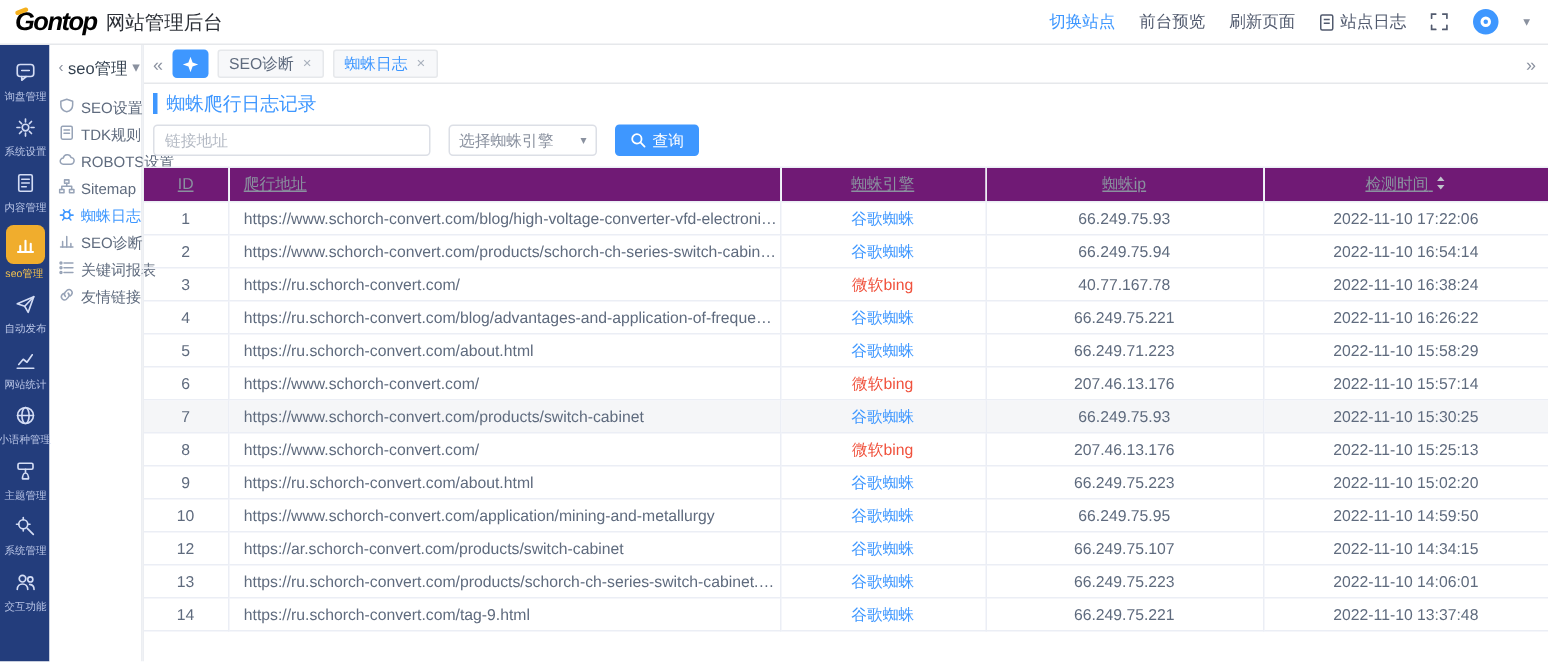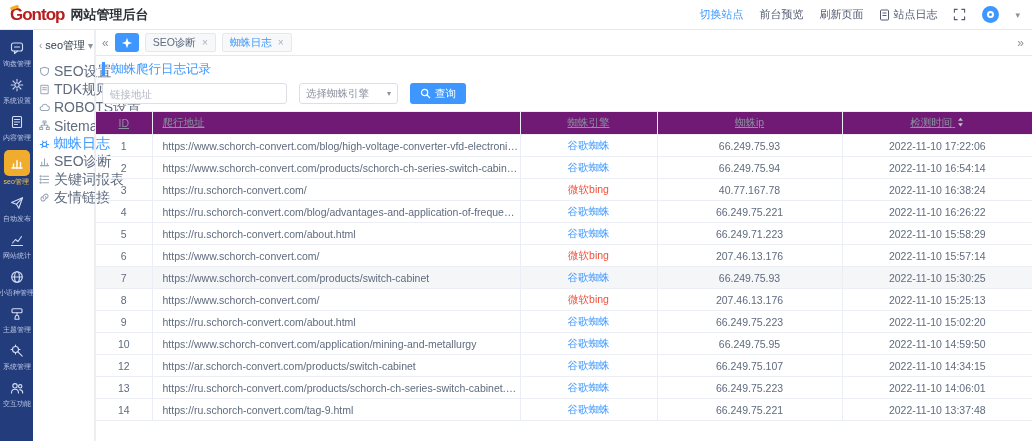--- a/index.html
+++ b/index.html
@@ -4,23 +4,23 @@
 <style>
   * { margin:0; padding:0; box-sizing:border-box; }
   html,body { width:1032px; height:441px; overflow:hidden; background:#fff;
     font-family:"Liberation Sans","DejaVu Sans",sans-serif; }
   .app { width:1032px; height:441px; display:flex; flex-direction:column; }
 
   
   .topbar { height:30px; flex:0 0 30px; background:#fff; border-bottom:1px solid #e6e8eb;
     display:flex; align-items:center; justify-content:space-between; padding:0 12px 0 10px; }
   .logo-wrap { display:flex; align-items:center; gap:6px; }
-  .logo-text { font-size:17px; font-weight:bold; color:#b91c1c; letter-spacing:-1px; position:relative; }
+  .logo-text { font-size:17px; font-weight:bold; font-style:italic; color:#000000; letter-spacing:-1px; position:relative; }
   .logo-text::before { content:""; position:absolute; left:0; top:1px; width:9px; height:3px; background:#f5b01d; border-radius:2px; transform:rotate(-20deg); }
-  .app-title { font-size:13px; font-weight:bold; color:#2b2f36; }
+  .app-title { font-size:13px; font-weight:normal; color:#2b2f36; }
   .topbar-right { display:flex; align-items:center; gap:16px; }
   .top-link { font-size:11px; color:#515a6e; text-decoration:none; display:flex; align-items:center; gap:3px; cursor:pointer; }
   .top-link.accent { color:#3e97ff; }
   .ico { display:inline-flex; align-items:center; justify-content:center; }
   .avatar { width:17px; height:17px; border-radius:50%; background:#3e97ff; display:inline-flex; align-items:center; justify-content:center; }
   .avatar i { width:7px; height:7px; border:2px solid #fff; border-radius:50%; display:block; }
   .caret { font-size:9px; color:#8a919f; }
 
   
   .body-row { flex:1; display:flex; min-height:0; }
@@ -34,21 +34,21 @@
   .rail-item.active .rail-ico { width:26px; height:26px; background:#f0ad2d; border-radius:5px; }
   .rail-label { font-size:9px; color:#b9c5e6; white-space:nowrap; transform:scale(.78); }
   .rail-item.active .rail-label { color:#f3c14d; }
   .rail svg { stroke:#d4ddf5; fill:none; stroke-width:1.1; stroke-linecap:round; stroke-linejoin:round; }
   .rail-item.active svg { stroke:#fff; stroke-width:1.4; }
 
   
   .submenu { width:62px; flex:0 0 62px; background:#fff; border-right:1px solid #eceef2; padding:8px 0 0 6px; }
   .submenu-head { font-size:11px; color:#33404f; display:flex; align-items:center; gap:3px; margin-bottom:10px; cursor:pointer; white-space:nowrap; }
   .submenu-head .chv { color:#8a919f; font-size:10px; }
-  .sub-item { display:flex; align-items:center; gap:4px; height:18px; font-size:14px; color:#5f6b7e; cursor:pointer; white-space:nowrap; }
+  .sub-item { display:flex; align-items:center; gap:4px; height:18px; font-size:10px; color:#5f6b7e; cursor:pointer; white-space:nowrap; }
   .sub-item svg { stroke:#97a3b7; fill:none; stroke-width:1.1; stroke-linecap:round; stroke-linejoin:round; flex:0 0 auto; }
   .sub-item.active { color:#3e97ff; }
   .sub-item.active svg { stroke:#3e97ff; }
 
   
   .main { flex:1; display:flex; flex-direction:column; border-left:1px solid #eceef2; min-width:0; }
   .tabbar { height:26px; flex:0 0 26px; border-bottom:1px solid #e6e8eb; display:flex; align-items:center; padding:0 8px 0 6px; gap:6px; }
   .tab-chevron { color:#8a919f; font-size:12px; cursor:pointer; }
   .tab-home { width:24px; height:19px; background:#3e97ff; border-radius:3px; display:flex; align-items:center; justify-content:center; cursor:pointer; }
   .tab { height:19px; background:#f7f8fa; border:1px solid #e6e8eb; border-radius:2px; padding:0 7px;

